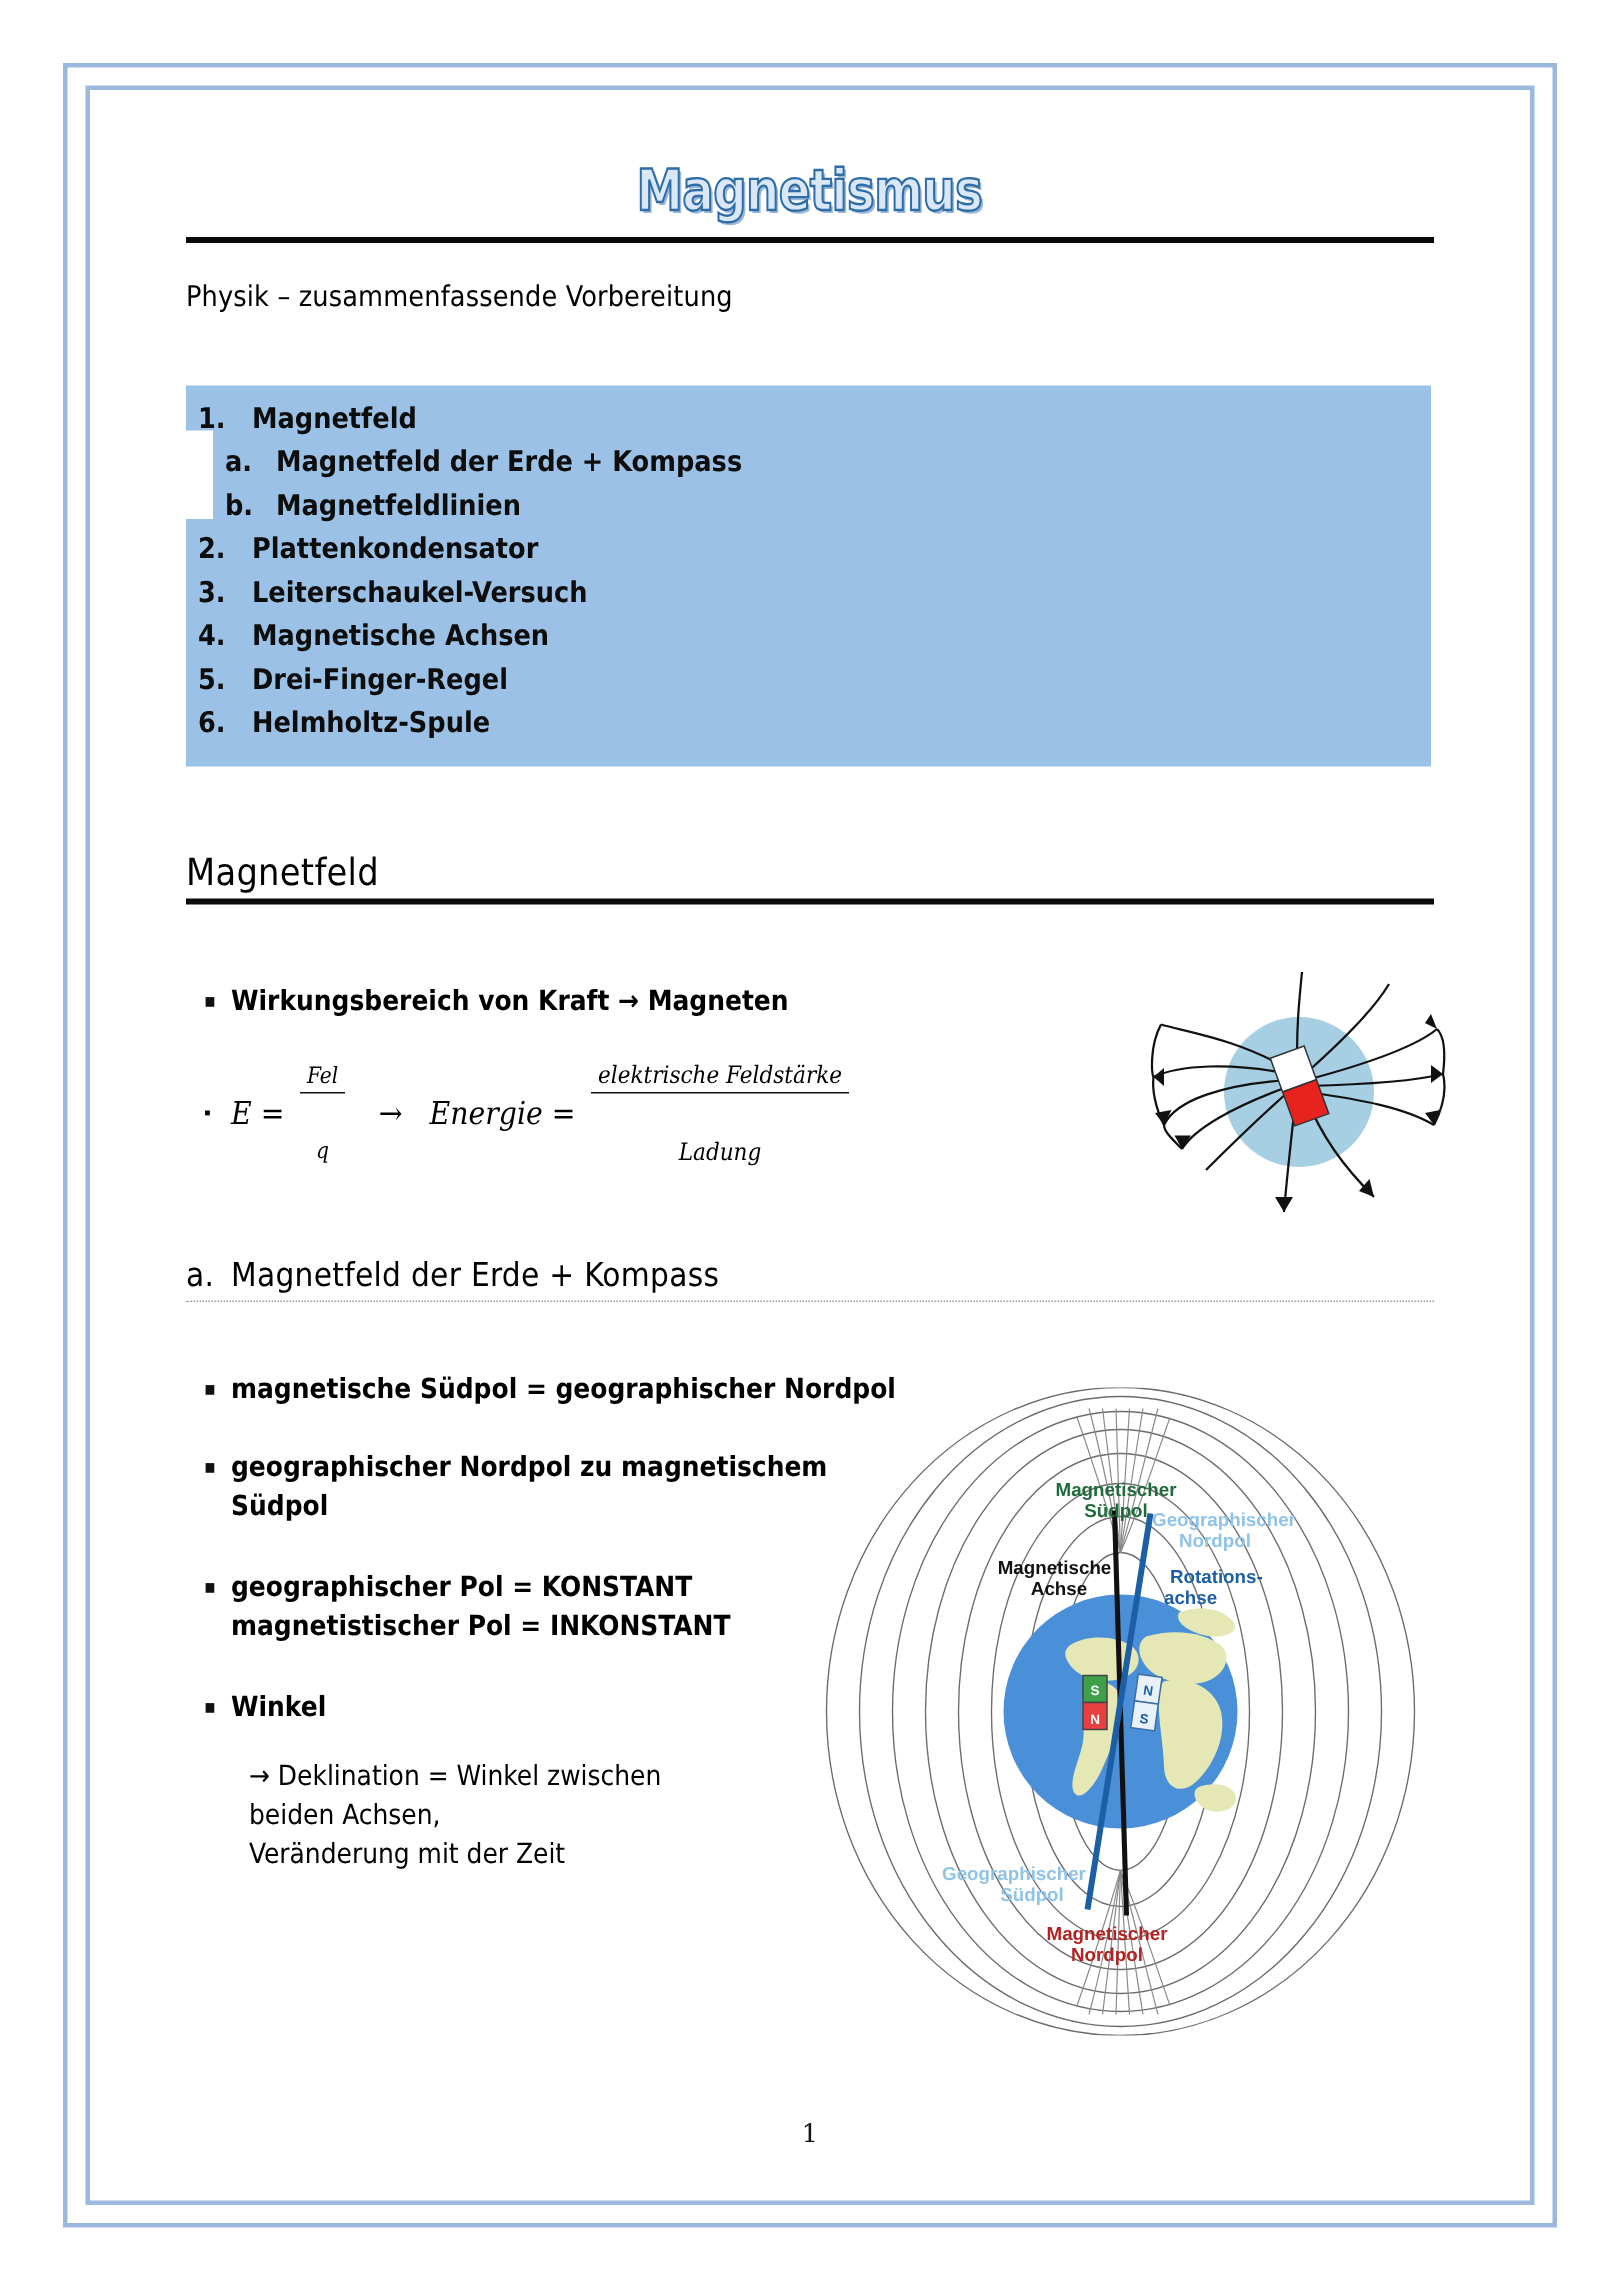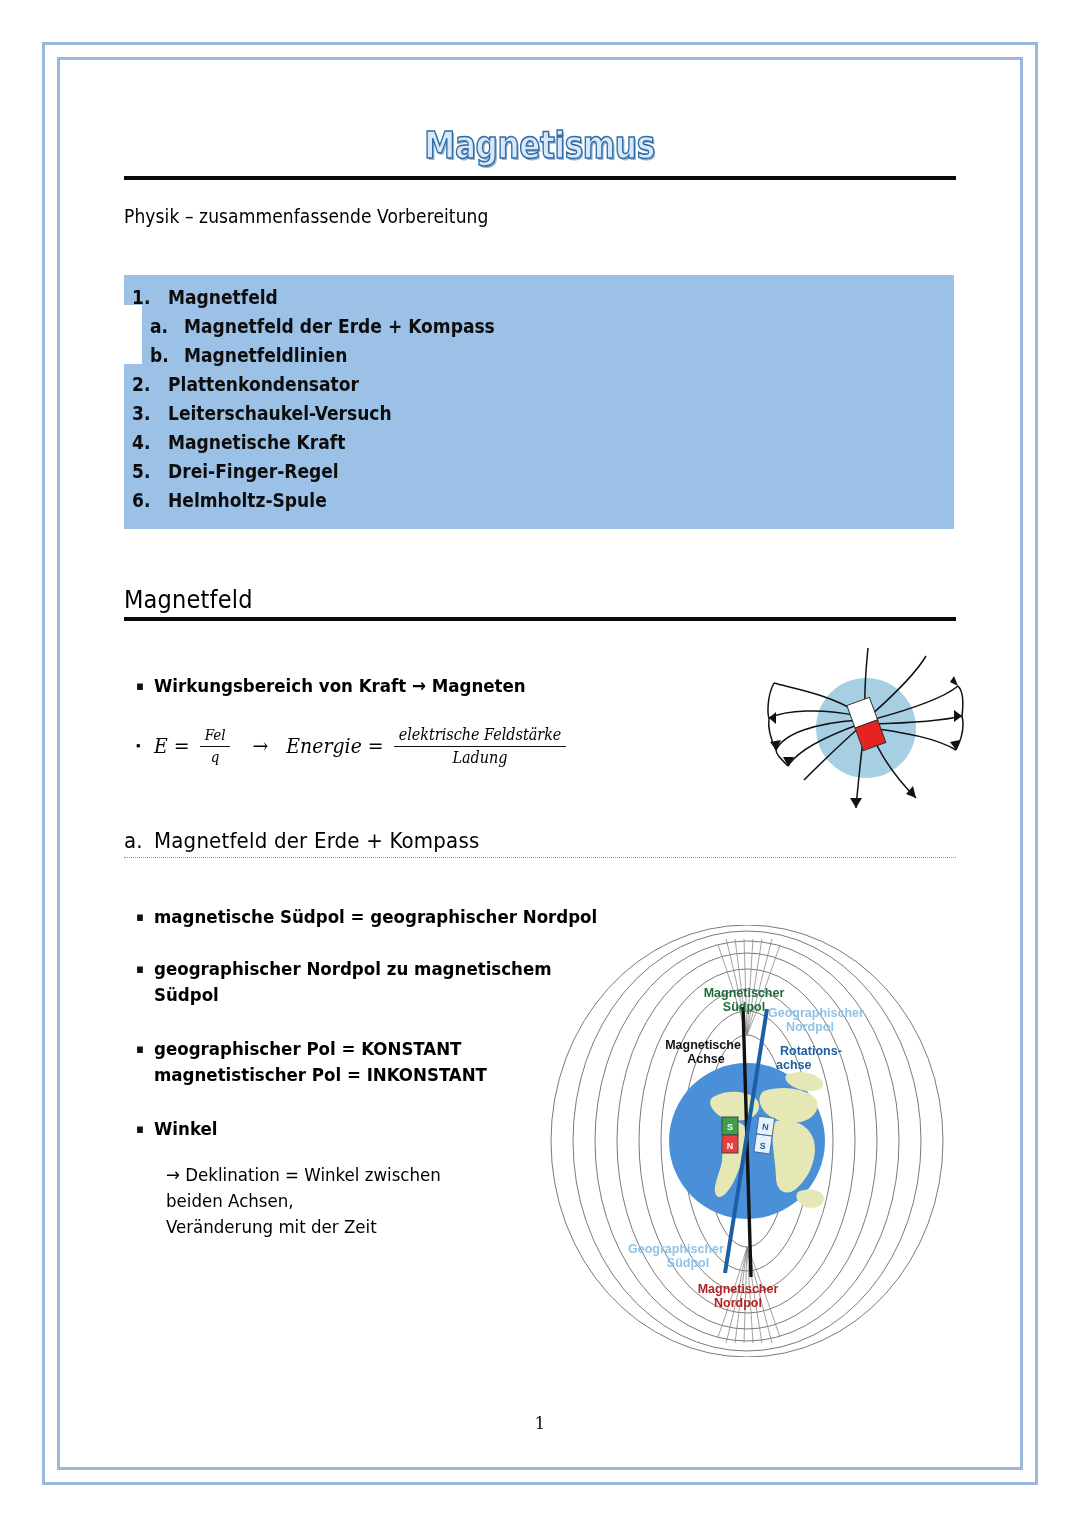--- a/index.html
+++ b/index.html
@@ -29,21 +29,21 @@
     left: 57px; top: 57px;
     width: 966px; height: 1413px;
     border: 3px solid #9BB9DE;
     box-sizing: border-box;
   }
 
   
   .content {
     position: absolute;
     left: 124px;
-    top: 126px;
+    top: 108px;
     width: 832px;
   }
 
   
   .title-wrap {
     text-align: center;
     margin: 0 0 10px 0;
   }
   .doc-title {
     display: inline-block;
@@ -188,20 +188,21 @@
     width: 30px;
     padding-left: 12px;
     box-sizing: border-box;
   }
   .frac {
     display: inline-flex;
     flex-direction: column;
     align-items: center;
     vertical-align: middle;
     margin: 0 4px;
+    gap: 28px;
   }
   .frac .num {
     font-size: 15px;
     padding: 0 5px 1px 5px;
     border-bottom: 1.4px solid #111;
     line-height: 1.25;
   }
   .frac .den {
     font-size: 15px;
     padding: 1px 5px 0 5px;
@@ -277,21 +278,21 @@
         <span>Plattenkondensator</span>
       </div>
 
       <div class="toc-row level1">
         <span class="toc-marker">3.</span>
         <span>Leiterschaukel-Versuch</span>
       </div>
 
       <div class="toc-row level1">
         <span class="toc-marker">4.</span>
-        <span>Magnetische Kraft</span>
+        <span>Magnetische Achsen</span>
       </div>
 
       <div class="toc-row level1">
         <span class="toc-marker">5.</span>
         <span>Drei-Finger-Regel</span>
       </div>
 
       <div class="toc-row level1">
         <span class="toc-marker">6.</span>
         <span>Helmholtz-Spule</span>

